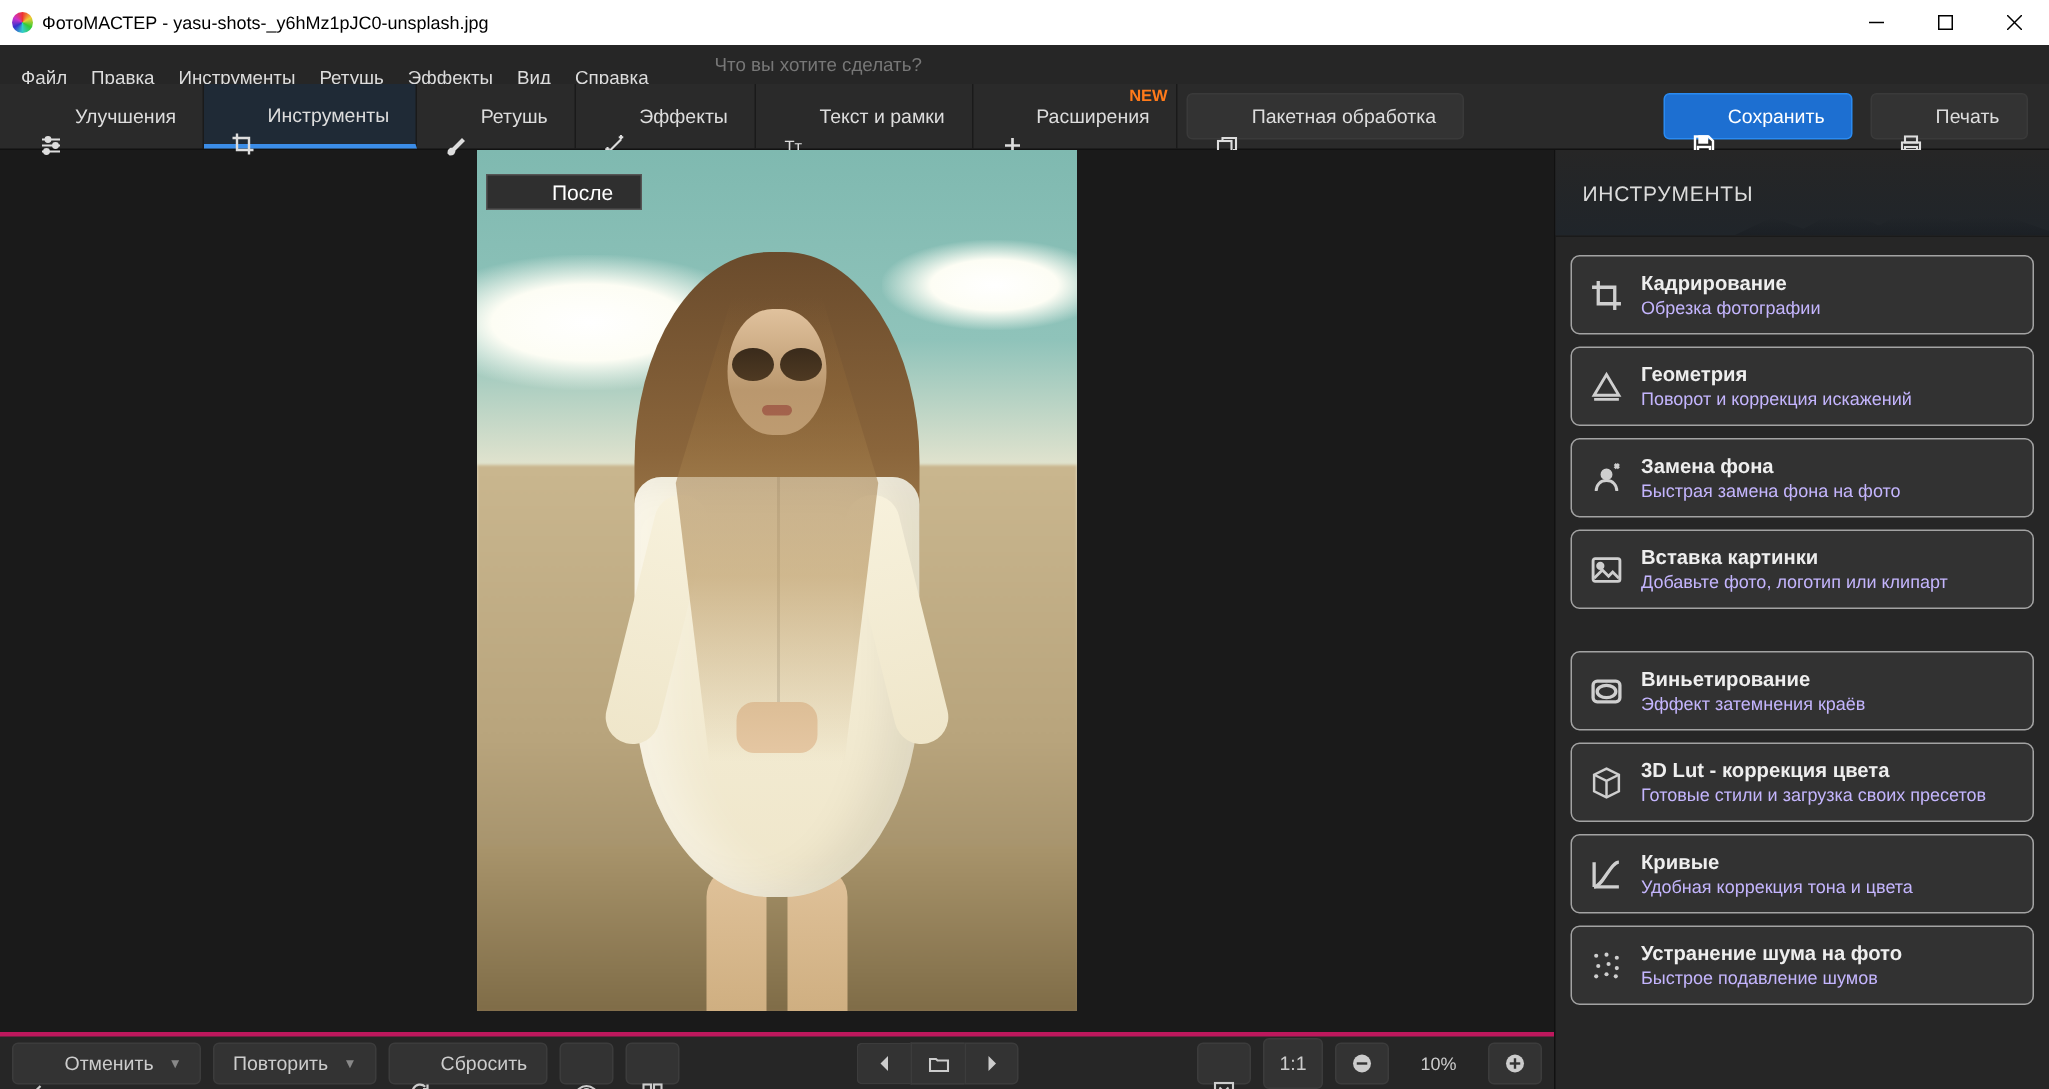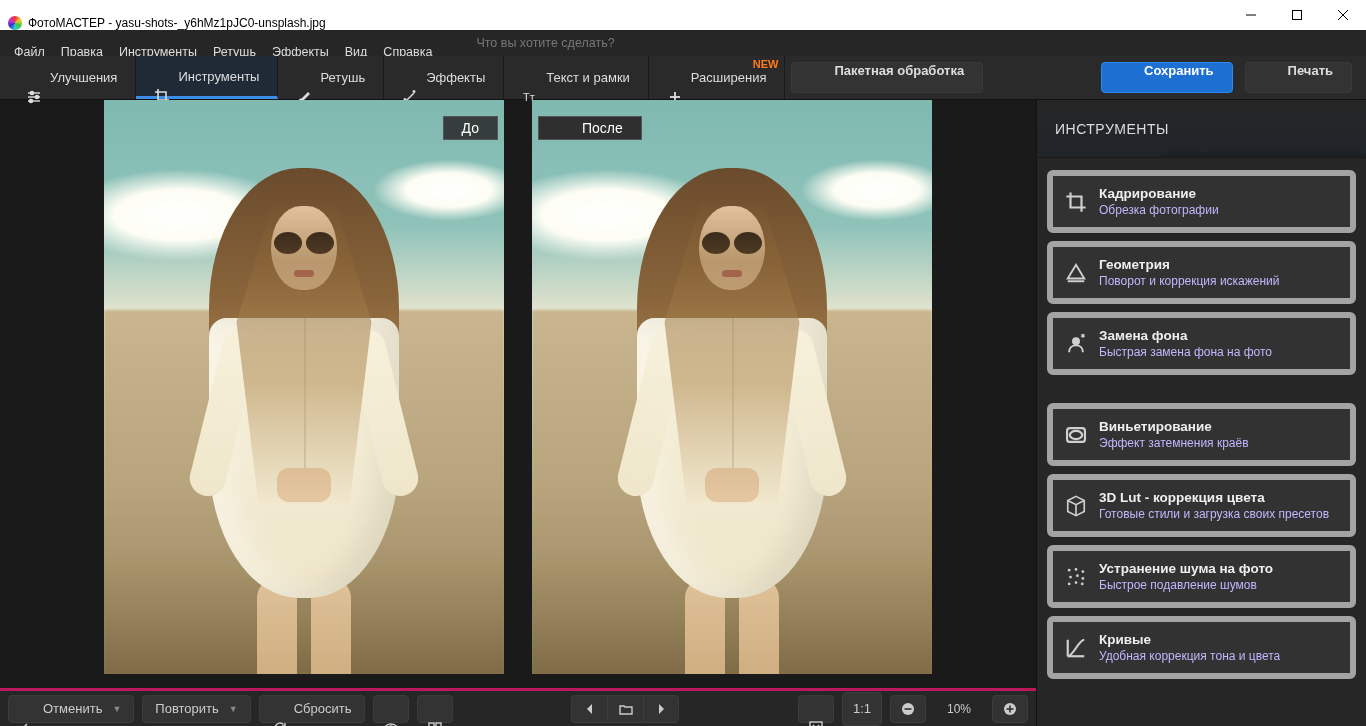--- a/index.html
+++ b/index.html
@@ -1,36 +1,36 @@
 <!DOCTYPE html>
 <html><head>
 <meta charset="utf-8">
 <style>
   * { margin:0; padding:0; box-sizing:border-box; font-family:"Segoe UI",Arial,sans-serif; user-select:none; }
   body { width:1366px; height:726px; background:#1a1a1a; color:#ccc; overflow:hidden; display:flex; flex-direction:column; }
 
   
-  .titlebar { height:30px; background:#fff; color:#000; display:flex; align-items:flex-end; justify-content:space-between; font-size:12px; }
+  .titlebar { height:30px; background:#fff; color:#000; display:flex; align-items:center; justify-content:space-between; font-size:12px; }
   .titlebar-left { display:flex; align-items:center; gap:6px; padding-left:8px; }
   .app-dot { width:14px; height:14px; border-radius:50%; background:conic-gradient(#e33,#ec3,#3c3,#3cc,#33c,#c3c,#e33); }
   .win-ctrls { display:flex; }
   .win-ctrl { width:46px; height:30px; display:flex; align-items:center; justify-content:center; cursor:pointer; }
   .win-ctrl svg { stroke:#000; }
 
   
   .menubar { height:26px; background:#262626; display:flex; align-items:center; gap:16px; padding:0 14px; font-size:12.5px; color:#ddd; }
   .menu-item { cursor:pointer;margin-top:18px; }
   .menu-search { display:flex; align-items:center; gap:8px; color:#777; margin-left:4px; }
 
   
   .toolbar { height:44px; background:#2a2a2a; border-bottom:1px solid #111; display:flex; align-items:stretch; padding:0 8px; }
   .tool-tab { display:flex; align-items:center; gap:8px; padding:0 18px; font-size:13px; color:#ddd; cursor:pointer; border-right:1px solid #1a1a1a; position:relative; }
   .tool-tab.active { background:#1f2a36; border-bottom:3px solid #3b8de8; }
   .new-tag { position:absolute; top:2px; right:6px; font-size:11px; color:#ff7a1a; font-weight:bold; }
-  .tool-btn { display:flex; align-items:flex-start; gap:8px; padding:0 18px; font-size:13px; color:#ddd; cursor:pointer; border:1px solid #3a3a3a; border-radius:4px; margin:6px 6px; background:#333;font-weight:bold; }
+  .tool-btn { display:flex; align-items:center; gap:8px; padding:0 18px; font-size:13px; color:#ddd; cursor:pointer; border:1px solid #3a3a3a; border-radius:4px; margin:6px 6px; background:#333; }
   .spacer { flex:1; }
   .save-btn { background:#1d6fd1; border-color:#2a8bf2; color:#fff; }
   .ico { width:16px; height:16px; display:inline-flex; align-items:center; justify-content:center;margin-top:39px; }
 
   
   .main { flex:1; display:flex; min-height:0; }
   .canvas-area { flex:1; display:flex; flex-direction:column; background:#1a1a1a; }
   .viewer { flex:1; display:flex; gap:28px; align-items:stretch; justify-content:center; padding:0 0 0 0; position:relative; overflow:hidden; }
   .photo-slot { position:relative; width:400px; margin-top:0; }
   .photo { width:400px; height:574px; background:
@@ -76,21 +76,21 @@
 
   
   .rightpanel { width:330px; background:#262626; border-left:1px solid #111; display:flex; flex-direction:column; }
   .rp-header { height:58px; display:flex; align-items:center; padding:0 18px; font-size:14px; letter-spacing:0.5px; color:#dcdcdc;
     background:linear-gradient(180deg,#262626 0%,#20252a 100%); position:relative; border-bottom:1px solid #1a1a1a;}
   .rp-header::after{ content:""; position:absolute; right:0; bottom:0; width:210px; height:30px;
     background:linear-gradient(180deg,transparent 60%,#1b1f24 100%);
     clip-path:polygon(0 100%,12% 60%,22% 85%,34% 40%,46% 78%,58% 30%,70% 70%,82% 45%,100% 90%,100% 100%); opacity:.9;}
   .rp-body { flex:1; overflow:auto; padding:12px 10px; display:flex; flex-direction:column; gap:8px;}
   .rp-gap { height:12px; }
-  .tool-card { background:#323232; border:6px solid #a3a3a3; border-radius:6px; padding:10px 12px 10px 46px; position:relative; cursor:pointer;}
+  .tool-card { background:#323232; border:1px solid #a3a3a3; border-radius:6px; padding:10px 12px 10px 46px; position:relative; cursor:pointer;}
   .tool-card .t-title { color:#eee; font-size:13.5px; font-weight:bold; }
   .tool-card .t-sub { color:#c4b5fd; font-size:12px; margin-top:2px;}
   .tool-card .t-ico { position:absolute; left:12px; top:50%; transform:translateY(-50%); width:22px; height:22px; color:#cfcfcf;}
 
   svg { display:block; }
 </style>
 </head>
 <body>
 
 <div class="titlebar">
@@ -228,46 +228,20 @@
       </span>
     <span>Печать</span>
   </div>
 </div>
 
 <div class="main">
   <div class="canvas-area">
 
     <div class="viewer">
 
-      <div class="photo-slot">
-        <div class="photo">
-          <div class="sky-cloud c1"></div>
-            <div class="sky-cloud c2"></div>
-          <div class="wall"></div>
-          <div class="figure">
-            <div class="hair"></div>
-            <div class="face"></div>
-              <div class="glasses">
-                <div class="lens"></div>
-                <div class="lens"></div>
-              </div>
-              <div class="lips"></div>
-            <div class="dress"></div>
-              <div class="arm l"></div>
-              <div class="arm r"></div>
-              <div class="hands"></div>
-            <div class="legs">
-                <div class="leg"></div>
-                <div class="leg"></div>
-              </div>
-            <div class="hair-front"></div>
-          </div>
-        </div>
-        <div class="label-badge before">До</div>
-      </div>
 
       <div class="photo-slot">
         <div class="photo">
           <div class="sky-cloud c1"></div>
             <div class="sky-cloud c2"></div>
           <div class="wall"></div>
           <div class="figure">
             <div class="hair"></div>
             <div class="face"></div>
               <div class="glasses">
@@ -411,20 +385,31 @@
         <span class="t-ico">
             <svg width="22" height="22" viewBox="0 0 16 16" stroke="#cfcfcf" stroke-width="1.4" fill="none">
               <circle cx="8" cy="6" r="2.2" fill="#cfcfcf"></circle>
               <path d="M3 14c0-3 2-5 5-5s5 2 5 5"></path>
               <path d="M12 3l2-2M12 1l2 2"></path>
             </svg>
           </span>
         <div class="t-title">Замена фона</div>
         <div class="t-sub">Быстрая замена фона на фото</div>
       </div>
+      <div class="tool-card">
+        <span class="t-ico">
+            <svg width="22" height="22" viewBox="0 0 16 16" stroke="#cfcfcf" stroke-width="1.4" fill="none">
+              <rect x="1.5" y="2.5" width="13" height="11" rx="1"></rect>
+              <circle cx="5" cy="6" r="1.3" fill="#cfcfcf"></circle>
+              <path d="M2 12l4-4 3 3 2-2 3 3"></path>
+            </svg>
+          </span>
+        <div class="t-title">Вставка картинки</div>
+        <div class="t-sub">Добавьте фото, логотип или клипарт</div>
+      </div>
 
       <div class="rp-gap"></div>
 
       <div class="tool-card">
         <span class="t-ico">
             <svg width="22" height="22" viewBox="0 0 16 16" stroke="#cfcfcf" stroke-width="1.6" fill="none">
               <rect x="1.5" y="3" width="13" height="10" rx="2"></rect>
               <ellipse cx="8" cy="8" rx="4.5" ry="3"></ellipse>
             </svg>
           </span>
@@ -433,45 +418,45 @@
       </div>
       <div class="tool-card">
         <span class="t-ico">
             <svg width="22" height="22" viewBox="0 0 16 16" stroke="#cfcfcf" stroke-width="1.2" fill="none">
               <path d="M8 1l6 3v8l-6 3-6-3V4z"></path>
               <path d="M2 4l6 3 6-3M8 7v8"></path>
             </svg>
           </span>
         <div class="t-title">3D Lut - коррекция цвета</div>
         <div class="t-sub">Готовые стили и загрузка своих пресетов</div>
+      </div>
+      <div class="tool-card">
+        <span class="t-ico">
+            <svg width="22" height="22" viewBox="0 0 16 16" stroke="#cfcfcf" stroke-width="1.6" fill="none">
+              <path d="M2 14V2"></path>
+              <path d="M2 14h12"></path>
+              <path d="M2 14C6 14 10 2 14 2"></path>
+            </svg>
+          </span>
+        <div class="t-title">Кривые</div>
+        <div class="t-sub">Удобная коррекция тона и цвета</div>
       </div>
       <div class="tool-card">
         <span class="t-ico">
             <svg width="22" height="22" viewBox="0 0 16 16" fill="#cfcfcf">
               <circle cx="3" cy="3" r="1"></circle>
               <circle cx="8" cy="2.5" r="1"></circle>
               <circle cx="13" cy="4" r="1"></circle>
               <circle cx="4" cy="8" r="1"></circle>
               <circle cx="9" cy="7" r="1"></circle>
               <circle cx="13" cy="9" r="1"></circle>
               <circle cx="3" cy="13" r="1"></circle>
               <circle cx="8" cy="12" r="1"></circle>
               <circle cx="12.5" cy="13" r="1"></circle>
             </svg>
           </span>
         <div class="t-title">Устранение шума на фото</div>
         <div class="t-sub">Быстрое подавление шумов</div>
       </div>
-      <div class="tool-card">
-        <span class="t-ico">
-            <svg width="22" height="22" viewBox="0 0 16 16" stroke="#cfcfcf" stroke-width="1.6" fill="none">
-              <path d="M2 14V2"></path>
-              <path d="M2 14h12"></path>
-              <path d="M2 14C6 14 10 2 14 2"></path>
-            </svg>
-          </span>
-        <div class="t-title">Кривые</div>
-        <div class="t-sub">Удобная коррекция тона и цвета</div>
-      </div>
 
     </div>
   </div>
 </div>
 
 </body></html>

